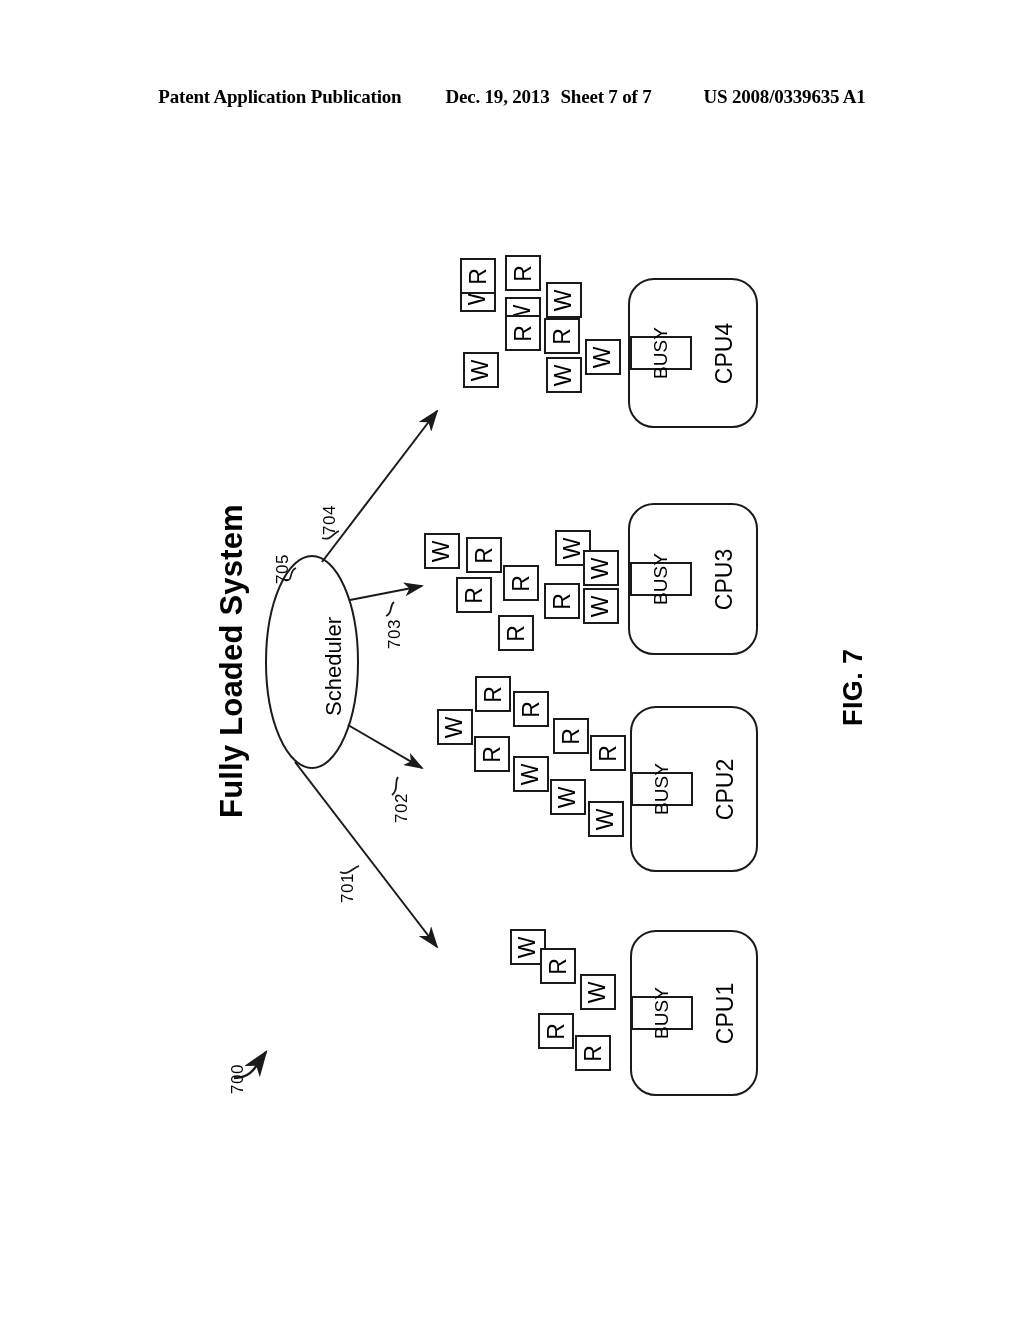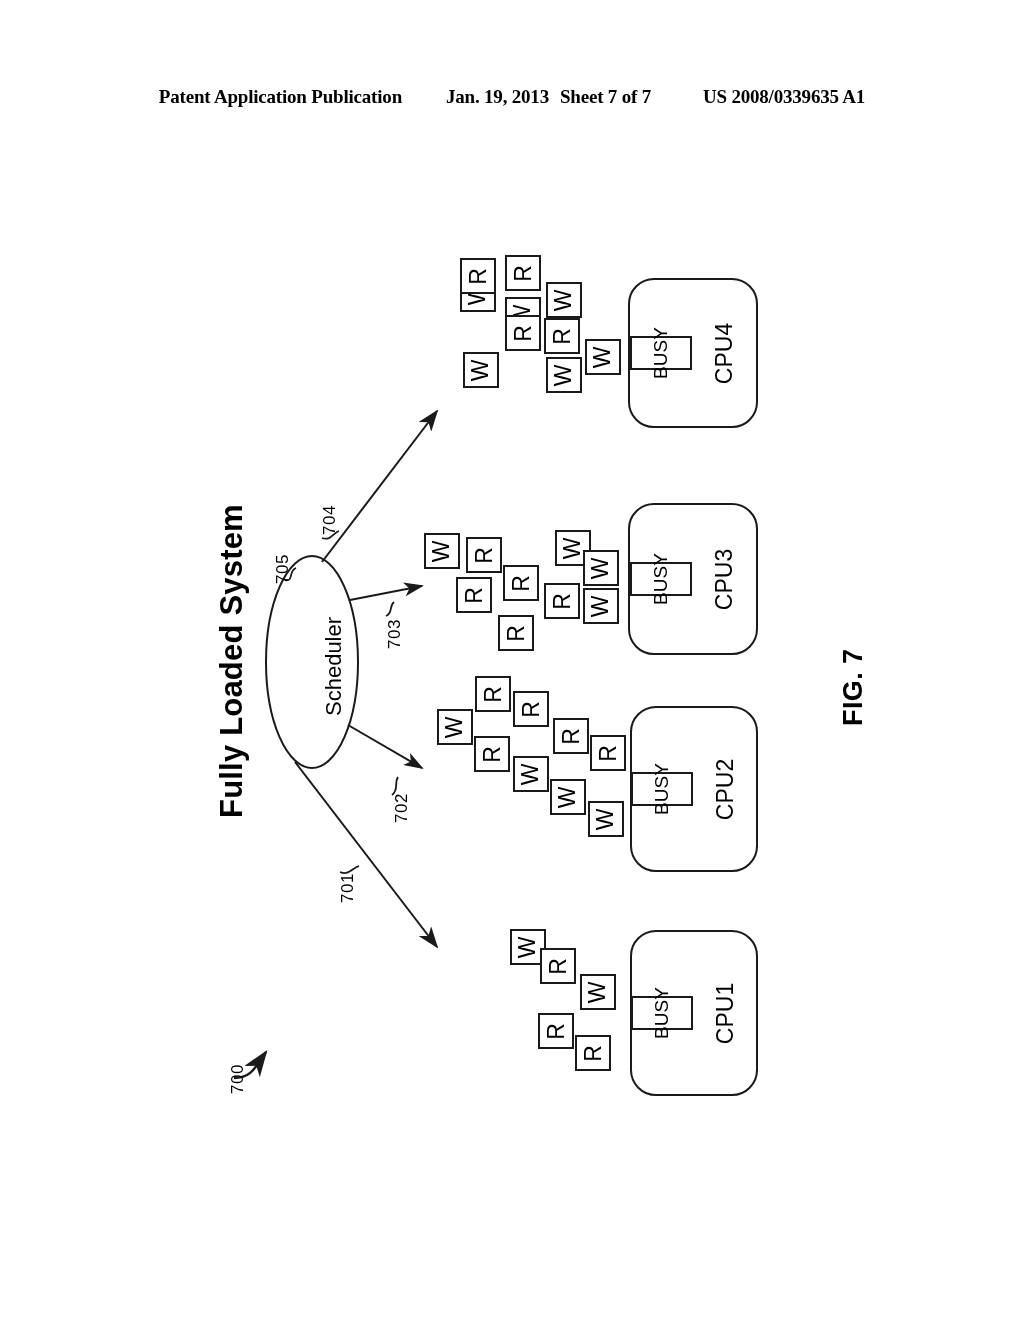--- a/index.html
+++ b/index.html
@@ -135,21 +135,21 @@
     line-height: 1;
     transform: rotate(-90deg);
     display: block;
   }
 </style>
 </head>
 <body>
 
 <div class="page-header">
   <span class="hdr-pub">Patent Application Publication</span>
-  <span class="hdr-date">Jan. 19, 2013</span>
+  <span class="hdr-date">Dec. 19, 2013</span>
   <span class="hdr-sheet">Sheet 7 of 7</span>
   <span class="hdr-num">US 2008/0339635 A1</span>
 </div>
 
 <div id="figure">
 
   <svg id="fig-svg" viewBox="0 0 1024 1320">
     <defs>
       <marker id="arrowhead" markerWidth="11" markerHeight="8" refX="10" refY="4" orient="auto" markerUnits="strokeWidth">
         <path d="M0,0 L11,4 L0,8 L3,4 Z" fill="#1a1a1a"></path>

